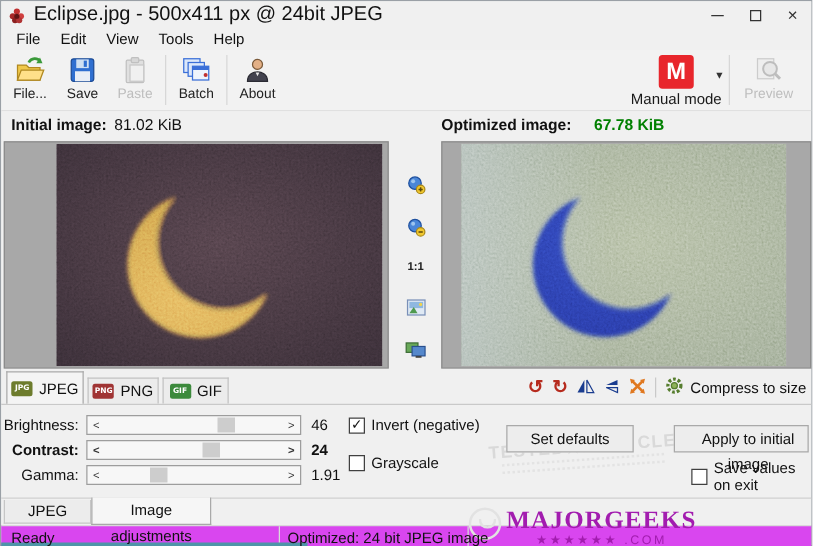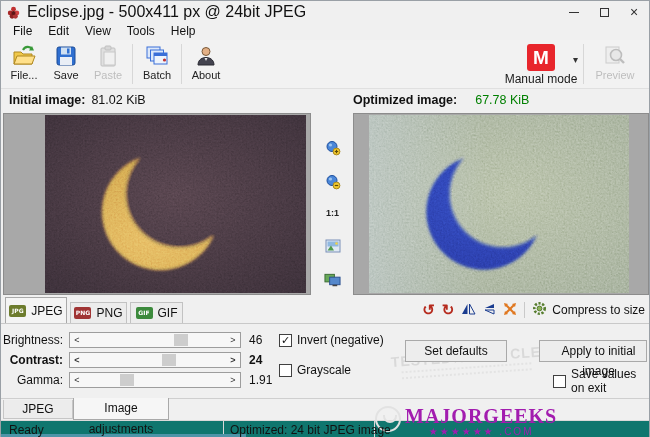--- a/index.html
+++ b/index.html
@@ -34,21 +34,21 @@
   .mmode-ico{width:28px;height:27px;border-radius:3px;background:#e8262c;color:#fff;font-weight:bold;font-size:19px;line-height:27px;text-align:center;}
   .mmode-caret{position:absolute;right:2px;top:12px;font-size:10px;color:#333;}
   .pvbtn{width:56px;}
 
   
   .inforow{position:absolute;top:88px;left:0;right:0;height:24px;background:#f0f0f0;}
   .info-left{position:absolute;left:8px;top:4px;display:flex;gap:6px;align-items:baseline;}
   .info-right{position:absolute;left:352px;top:4px;display:flex;gap:18px;align-items:baseline;}
   .info-lbl{font-weight:bold;font-size:12.5px;color:#111;}
   .info-val{font-size:12.5px;color:#111;}
-  .info-val.green{font-weight:normal;}
+  .info-val.green{font-weight:bold;}
 
   
   .main{position:absolute;top:112px;left:0;right:0;height:182px;background:#f0f0f0;}
   .panel{position:absolute;top:0;height:182px;background:#a8a8a8;border:1px solid #8c8c8c;}
   .panelL{left:2px;width:308px;}
   .panelR{left:352px;width:296px;}
   .imgwrap{position:absolute;top:1px;height:178px;}
   .imgwrapL{left:41px;width:261px;}
   .imgwrapR{left:15px;width:260px;}
   .imgwrap svg{width:100%;height:100%;display:block;}
@@ -90,21 +90,21 @@
   .btn-defaults{left:404px;top:16px;width:102px;}
   .btn-apply{left:538px;top:16px;width:108px;padding-left:11px;}
 
   
   .btabs{position:absolute;top:397px;left:0;right:0;height:22px;background:#f0f0f0;border-top:1px solid #cfcfcf;}
   .btab{position:absolute;text-align:center;color:#111;}
   .btab-inactive{left:2px;top:1px;width:70px;height:19px;line-height:19px;background:#ececec;border:1px solid #c6c6c6;border-top:none;}
   .btab-active{left:72px;top:-1px;width:96px;height:22px;line-height:21px;background:#f6f6f6;border:1px solid #a9a9a9;border-top:none;z-index:2;}
 
   
-  .status{position:absolute;top:419px;left:0;right:0;height:18px;background:#0f766e;border-top:1px solid #d9d9d9;}
+  .status{position:absolute;top:419px;left:0;right:0;height:18px;background:#d946ef;border-top:1px solid #d9d9d9;}
   .st-txt{position:absolute;top:2px;color:#111;z-index:2;}
   .st-ready{left:8px;}
   .st-opt{left:229px;}
   .st-sep{position:absolute;top:0;bottom:0;width:1px;background:#d9d9d9;}
   .st-sep1{left:222px;} .st-sep2{left:373px;}
   .progress{position:absolute;left:0;bottom:1px;width:245px;height:3px;background:#4e95a8;}
 
   
   .wm1{position:absolute;left:390px;top:24px;transform:rotate(-4deg);color:#d9d9d9;font-weight:bold;font-size:14px;letter-spacing:1px;z-index:1;pointer-events:none;white-space:nowrap;}
   .wm1 .wm1-lines{margin-top:2px;height:8px;border-top:2px dotted #e3e3e3;border-bottom:2px dotted #e3e3e3;width:130px;margin-left:10px;}

